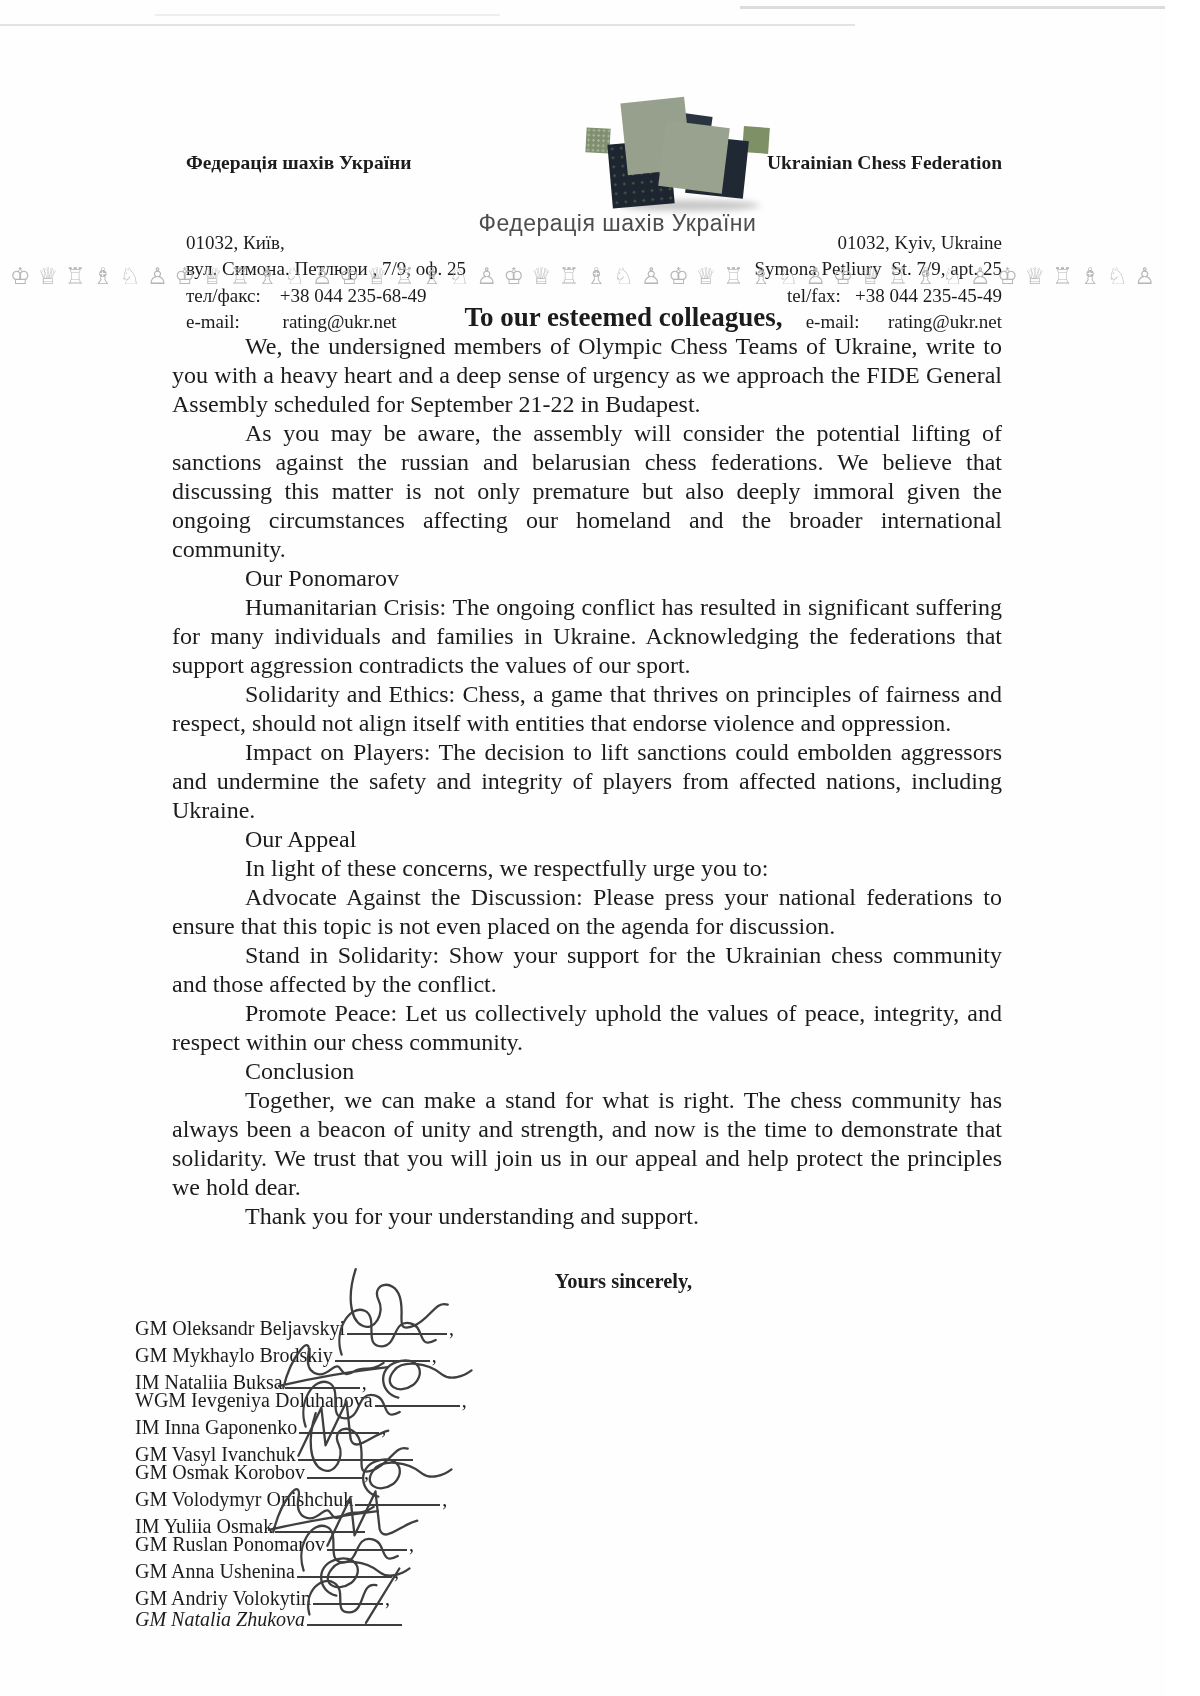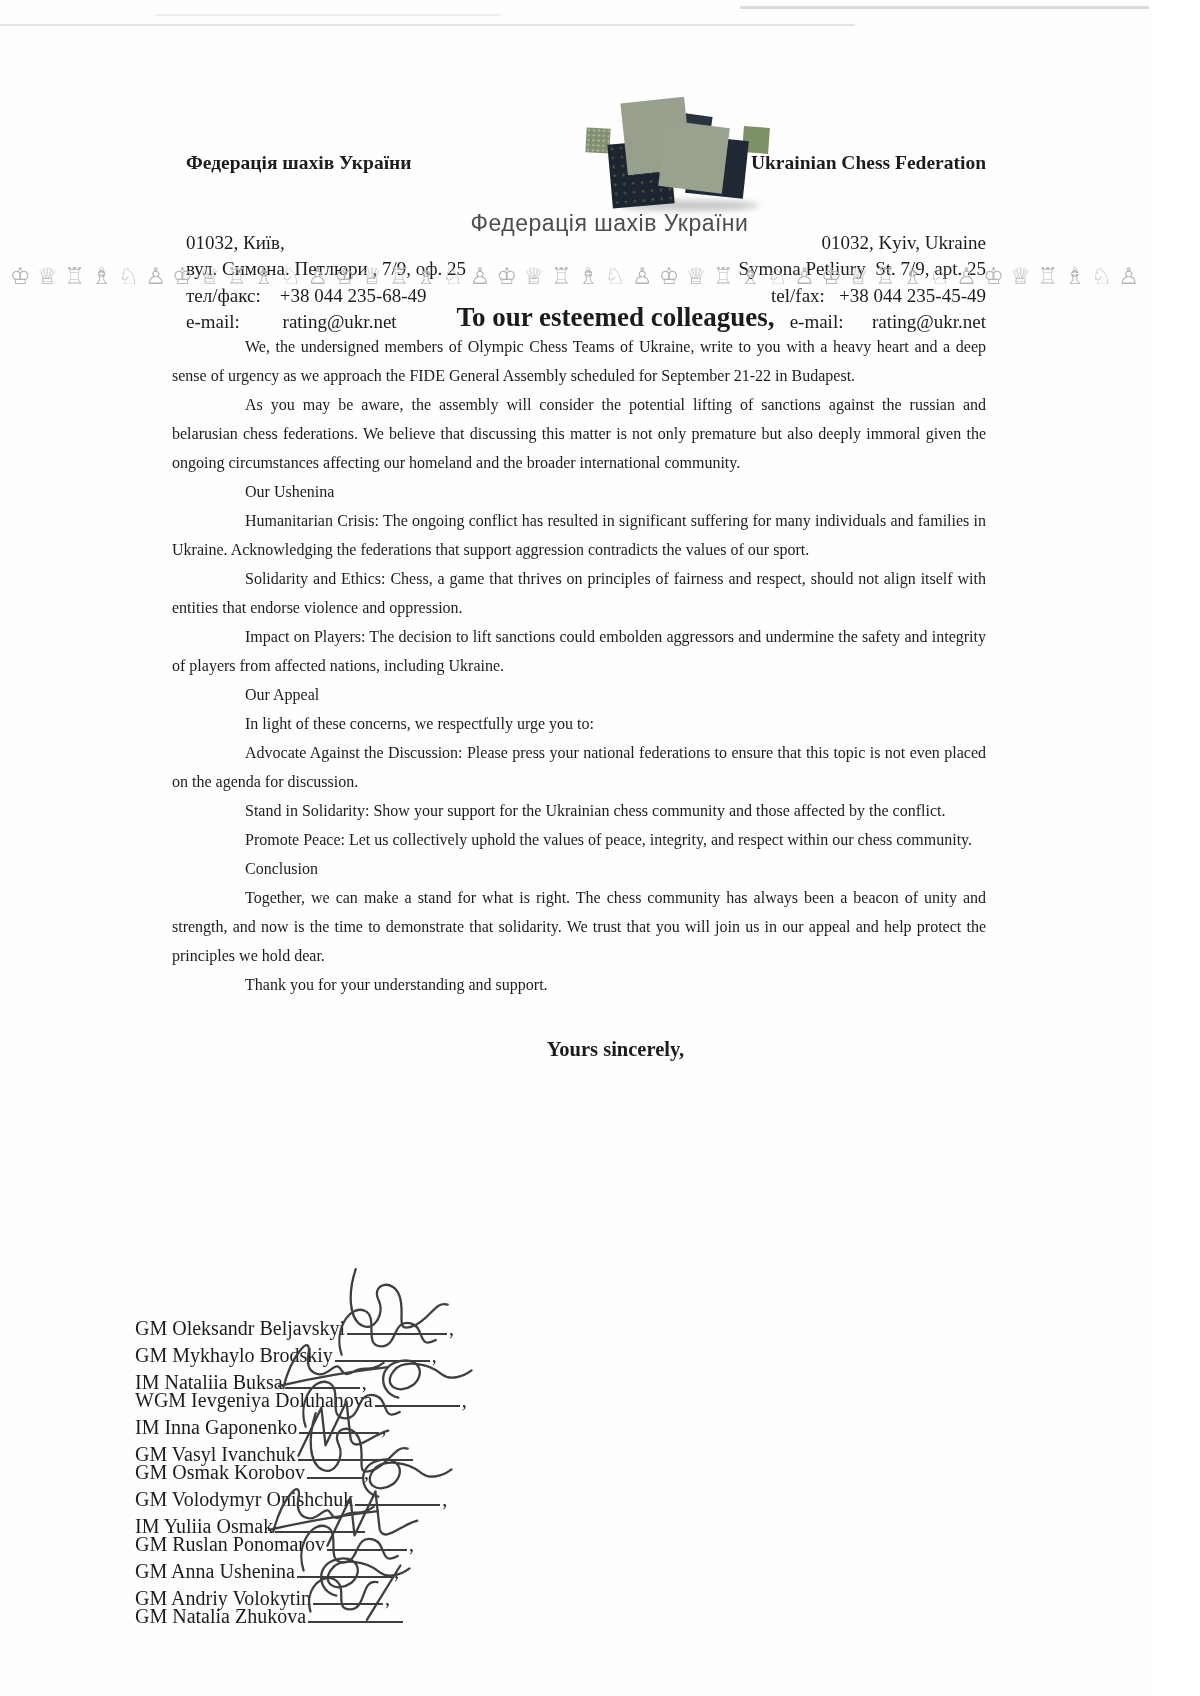--- a/index.html
+++ b/index.html
@@ -1,17 +1,17 @@
 <!DOCTYPE html>
 <html><head>
 <meta charset="utf-8">
 <style>
   html,body{margin:0;padding:0;background:#ffffff;}
   .page{position:relative;width:1149px;height:1696px;background:#fefefe;overflow:hidden;
-        font-family:"Liberation Serif",serif;color:#1c1c1c;}
+        font-family:"Liberation Serif",serif;color:#1c1c1c;padding-left:16px;}
 
   
   .artifact{position:absolute;pointer-events:none;}
   .art1{top:24px;left:0;width:855px;height:2px;background:#e3e3e3;}
   .art2{top:6px;left:740px;width:455px;height:3px;background:#dcdcdc;}
   .art3{top:14px;left:155px;width:345px;height:2px;background:#eeeeee;}
 
   
   .hdr-block{position:absolute;font-size:19px;line-height:26.5px;white-space:pre;}
   .hdr-left{left:186px;top:97px;text-align:left;}
@@ -37,29 +37,29 @@
   
   .center-title{position:absolute;left:0;right:0;top:210px;text-align:center;padding-left:70px;
       font-family:"Liberation Sans",sans-serif;font-size:23px;letter-spacing:.5px;color:#4d4d4d;}
 
   
   .ornament{position:absolute;left:10px;right:10px;top:261px;display:flex;justify-content:space-between;
       font-family:"DejaVu Sans",sans-serif;font-size:23px;line-height:30px;color:#b6b6b6;}
 
   
   .letter-body{position:absolute;left:172px;right:163px;top:303px;}
-  .letter-body p{margin:0;font-size:16px;line-height:29px;text-align:justify;text-indent:73px;}
+  .letter-body p{margin:0;font-size:24px;line-height:29px;text-align:justify;text-indent:73px;}
   p.greeting{font-weight:bold;font-size:27px;text-align:center;}
   p.closing{font-weight:bold;font-size:20.5px;text-align:center;margin-top:36px;}
 
   
   .signatures{position:absolute;left:135px;right:133px;top:1313px;}
   .sig-row{display:flex;justify-content:space-between;align-items:baseline;height:30px;margin-top:42px;flex-direction:column;}
   .sig-row:first-child{margin-top:0;}
-  .sig-row.centered{justify-content:flex-start;}
+  .sig-row.centered{justify-content:flex-end;font-style:italic;}
   .signatory{white-space:nowrap;font-size:20px;}
   .sig-name{white-space:pre;}
   .sig-line{display:inline-block;height:20px;border-bottom:2px solid #3d3d3d;position:relative;margin:0 2px;}
   .sig-scribble{position:absolute;left:-8px;bottom:-10px;width:115px;height:85px;overflow:visible;}
   .sig-scribble path{fill:none;stroke:#3f3f3f;stroke-width:2.2;stroke-linecap:round;stroke-linejoin:round;}
   .sig-sep{font-size:20px;}
 </style>
 </head>
 <body>
 
@@ -136,21 +136,21 @@
       <span>♗</span>
       <span>♘</span>
       <span>♙</span>
     </div>
 
   <div class="letter-body">
     <p class="greeting">To our esteemed colleagues,</p>
     <div>
         <p>We, the undersigned members of Olympic Chess Teams of Ukraine, write to you with a heavy heart and a deep sense of urgency as we approach the FIDE General Assembly scheduled for September 21-22 in Budapest.</p>
         <p>As you may be aware, the assembly will consider the potential lifting of sanctions against the russian and belarusian chess federations. We believe that discussing this matter is not only premature but also deeply immoral given the ongoing circumstances affecting our homeland and the broader international community.</p>
-        <p>Our Ushenina</p>
+        <p>Our Ponomarov</p>
         <p>Humanitarian Crisis: The ongoing conflict has resulted in significant suffering for many individuals and families in Ukraine. Acknowledging the federations that support aggression contradicts the values of our sport.</p>
         <p>Solidarity and Ethics: Chess, a game that thrives on principles of fairness and respect, should not align itself with entities that endorse violence and oppression.</p>
         <p>Impact on Players: The decision to lift sanctions could embolden aggressors and undermine the safety and integrity of players from affected nations, including Ukraine.</p>
         <p>Our Appeal</p>
         <p>In light of these concerns, we respectfully urge you to:</p>
         <p>Advocate Against the Discussion: Please press your national federations to ensure that this topic is not even placed on the agenda for discussion.</p>
         <p>Stand in Solidarity: Show your support for the Ukrainian chess community and those affected by the conflict.</p>
         <p>Promote Peace: Let us collectively uphold the values of peace, integrity, and respect within our chess community.</p>
         <p>Conclusion</p>
         <p>Together, we can make a stand for what is right. The chess community has always been a beacon of unity and strength, and now is the time to demonstrate that solidarity. We trust that you will join us in our appeal and help protect the principles we hold dear.</p>

